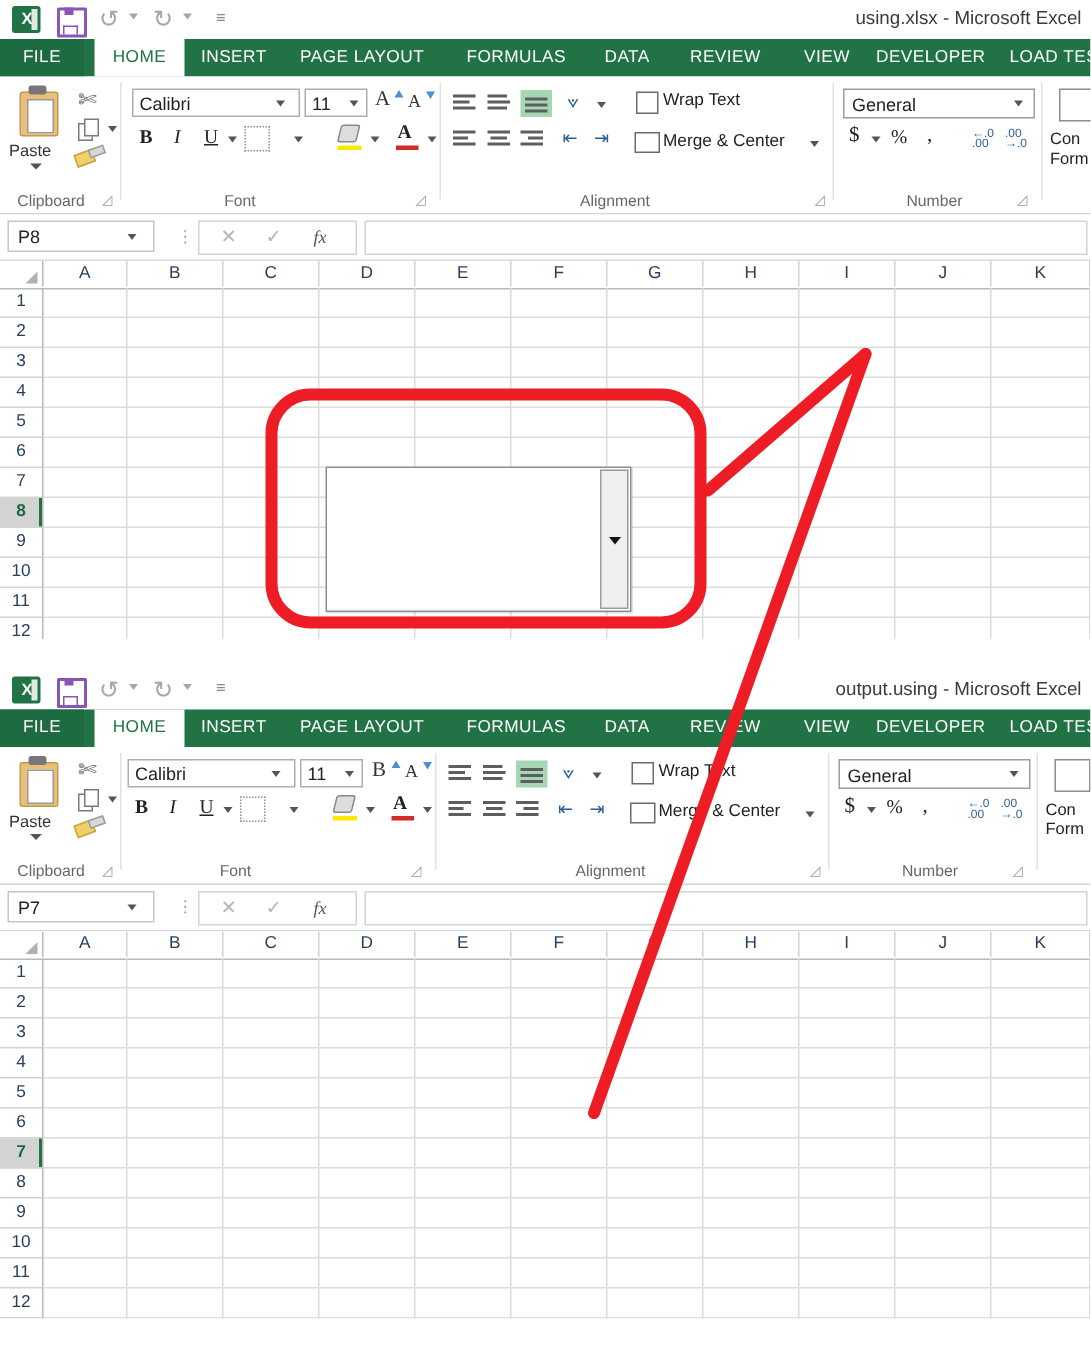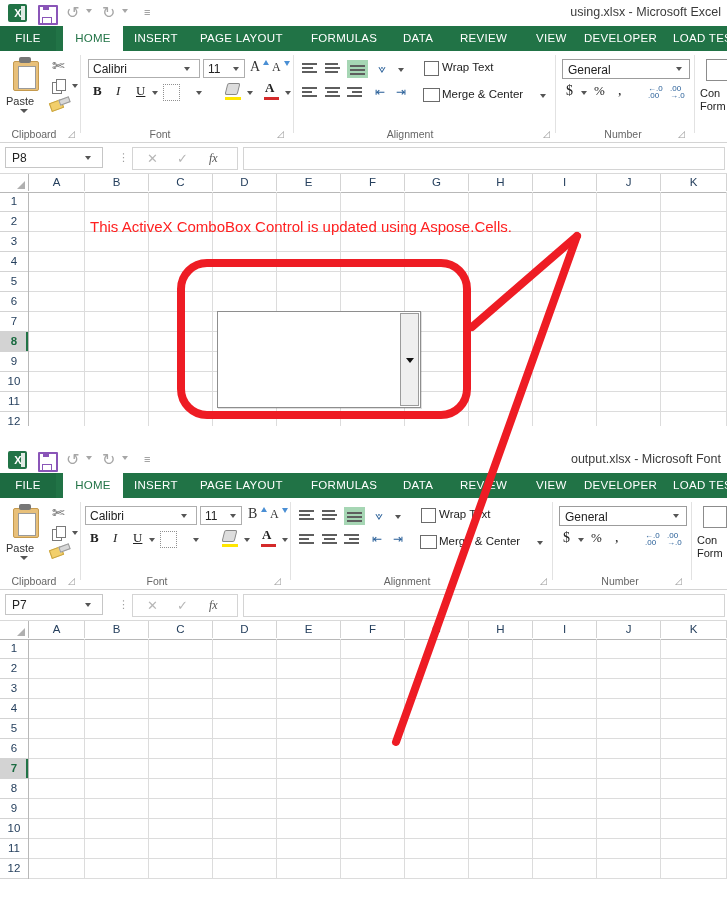--- a/index.html
+++ b/index.html
@@ -476,39 +476,38 @@
       <div class="gridcell" style="left: 213px; width: 64px; top: 238px; height: 20px;"></div>
       <div class="gridcell" style="left: 277px; width: 64px; top: 238px; height: 20px;"></div>
       <div class="gridcell" style="left: 341px; width: 64px; top: 238px; height: 20px;"></div>
       <div class="gridcell" style="left: 405px; width: 64px; top: 238px; height: 20px;"></div>
       <div class="gridcell" style="left: 469px; width: 64px; top: 238px; height: 20px;"></div>
       <div class="gridcell" style="left: 533px; width: 64px; top: 238px; height: 20px;"></div>
       <div class="gridcell" style="left: 597px; width: 64px; top: 238px; height: 20px;"></div>
       <div class="gridcell" style="left: 661px; width: 66px; top: 238px; height: 20px;"></div>
     </div>
 
-  <div class="annot" style="left:90px;top:218px;">This ActiveX ComboBox Control is updated using Aspose.Cells.</div>
 
   <div class="combobox" style="left:217px;top:311px;width:204px;height:97px;">
     <div class="cb-text"></div>
     <div class="cb-scroll"></div>
   </div>
 </div>
 
 <div class="excel-window" id="win-bot" style="height:452px;">
 
   <div class="qat">
     <div class="qat-logo">X</div>
     <div class="qat-save"></div>
     <div class="qat-arrow qat-undo">↺</div>
     <div class="qat-caret qat-undo-c"></div>
     <div class="qat-arrow qat-redo">↻</div>
     <div class="qat-caret qat-redo-c"></div>
     <div class="qat-more">≡</div>
-    <div class="qat-title">output.xlsx - Microsoft Font</div>
+    <div class="qat-title">output.using - Microsoft Excel</div>
   </div>
 
   <div class="tabbar">
     <div class="tab file" style="left:0;width:56px;">FILE</div>
     <div class="tab active" style="left:63px;width:60px;text-align:center;">HOME</div>
     <div class="tab" style="left:134px;">INSERT</div>
     <div class="tab" style="left:200px;">PAGE LAYOUT</div>
     <div class="tab" style="left:311px;">FORMULAS</div>
     <div class="tab" style="left:403px;">DATA</div>
     <div class="tab" style="left:460px;">REVIEW</div>

